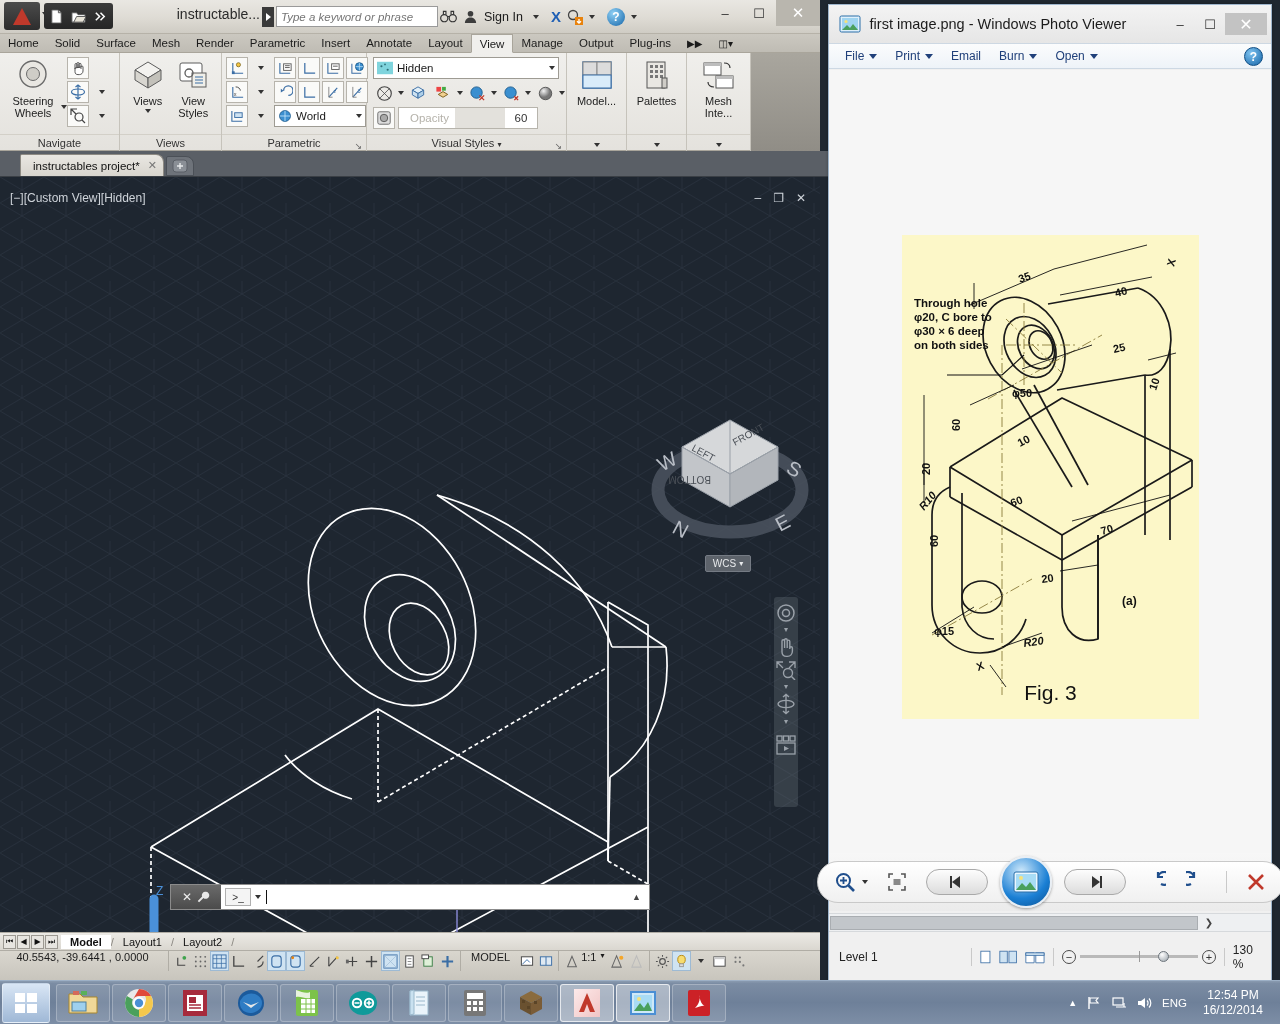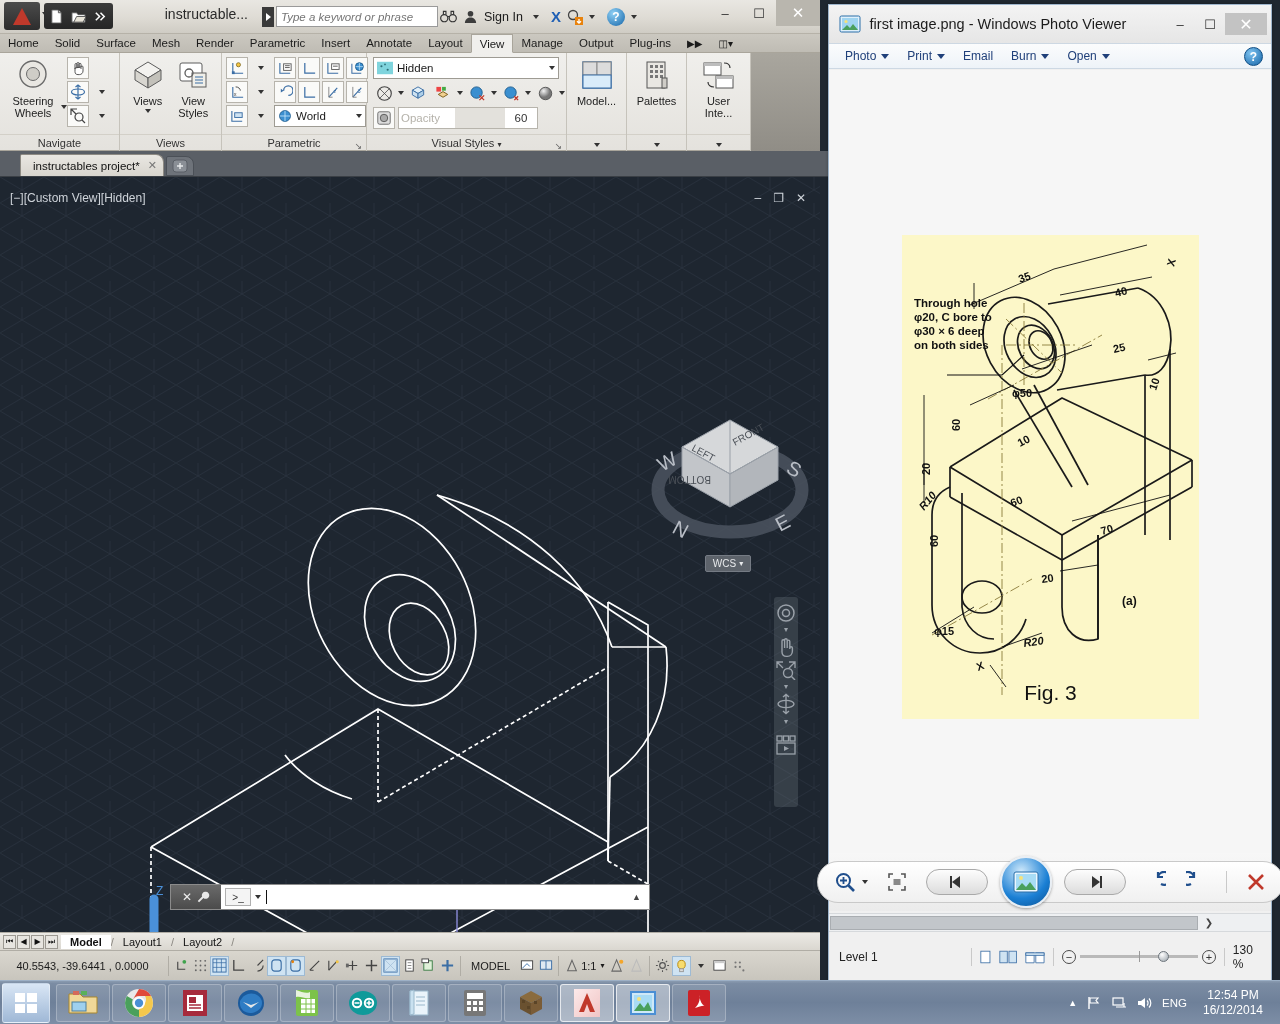--- a/index.html
+++ b/index.html
@@ -23,21 +23,21 @@
       background:linear-gradient(180deg,#4b4b4b,#2d2d2d); border-radius:3px;
       display:flex; align-items:center; justify-content:center; }
   .app-btn .tri { width:0;height:0;border-left:9px solid transparent;
       border-right:9px solid transparent;border-bottom:17px solid #c0392b; }
   .qat { position:absolute; left:44px; top:3px; height:26px;
       background:linear-gradient(180deg,#3a3a3a,#262626); border-radius:3px;
       display:flex; align-items:center; padding:0 5px; gap:7px; }
   .qat .ico { width:15px;height:15px; display:inline-block; }
   .caret-dn { width:0;height:0;border-left:3.5px solid transparent;
       border-right:3.5px solid transparent;border-top:4px solid #333; }
-  .doc-title { position:absolute; left:143px; top:6px; width:105px;
+  .doc-title { position:absolute; left:155px; top:6px; width:105px;
       font-size:14px; color:#2a2a2a; text-align:right; white-space:nowrap;
       overflow:hidden; }
   .title-arrow { position:absolute; left:262px; top:7px; width:12px;height:20px;
       background:#3a3a3a; display:flex;align-items:center;justify-content:center;}
   .title-arrow .t { width:0;height:0;border-top:4px solid transparent;
       border-bottom:4px solid transparent;border-left:5px solid #fff; }
   .search-box { position:absolute; left:276px; top:6px; width:162px; height:21px;
       background:#fff; border:1px solid #9a9a9a; }
   .search-box input { width:100%; height:100%; border:0; outline:0;
       font-style:italic; font-size:11.5px; color:#9a9a9a; padding-left:4px;
@@ -131,21 +131,21 @@
   .navarrows { display:flex; gap:1px; padding:0 3px; }
   .navarrows span { width:13px; height:14px; border:1px solid #9c9992; background:#e7e5e0;
       display:flex;align-items:center;justify-content:center; font-size:8px; }
   .laytab { padding:1px 9px; position:relative; }
   .laytab.active { background:#fff; font-weight:bold; }
   .laysep { color:#8a8781; }
 
   
   .statusbar { position:absolute; left:0; bottom:0; width:820px; height:30px;
       background:linear-gradient(180deg,#d9d6ce,#c8c5bd); border-top:1px solid #b0ada5;
-      display:flex; align-items:center; font-size:11px; color:#1b1b1b; }
+      display:flex; font-size:11px; color:#1b1b1b; }
   .coords { width:165px; text-align:center; font-size:11px; }
   .sdiv { width:1px; height:20px; background:#b0ada5; margin:0 3px; }
   .sicon { width:19px; height:20px; display:flex; align-items:center;
       justify-content:center; }
   .sicon.on { background:#cfe3f2; border:1px solid #9dbad4; }
 
   
   #pv { position:absolute; left:828px; top:4px; width:444px; height:978px;
         background:#f0f0f0; border:1px solid #9fb6cd;
         box-shadow:0 0 3px rgba(0,0,0,.3); }
@@ -553,21 +553,21 @@
             <div class="caret-dn"></div>
           </div>
           <div class="srow" style="gap:3px">
             <div class="sbtn">
               <svg width="16" height="16" viewBox="0 0 18 18">
                 <rect x="2" y="2" width="14" height="14" rx="2" fill="#dcdcdc" stroke="#666"></rect>
                 <circle cx="9" cy="9" r="4.2" fill="#a9a9a9" stroke="#555"></circle>
               </svg>
             </div>
             <div class="opbar" style="width:140px">
-              <span style="padding-left:2px;flex:1">Opacity</span>
+              <span style="padding-left:11px;flex:1">Opacity</span>
               <span style="width:50px;height:20px;background:#e3e1dc;display:block"></span>
               <span style="width:32px;text-align:center;color:#333">60</span>
             </div>
           </div>
         </div>
         <div class="panel-title">
           <span>Visual Styles</span>
           <span style="font-size:8px"> ▾</span>
           <span class="dlg">↘</span>
         </div>
@@ -626,21 +626,21 @@
             <div class="glyph">
               <svg width="34" height="32" viewBox="0 0 34 32">
                 <rect x="2" y="3" width="17" height="12" fill="#fff" stroke="#555"></rect>
                 <rect x="2" y="3" width="17" height="3" fill="#bdbdbd"></rect>
                 <rect x="14" y="16" width="17" height="12" fill="#fff" stroke="#555"></rect>
                 <rect x="14" y="16" width="17" height="3" fill="#bdbdbd"></rect>
                 <path d="M22 3c4 0 6 2 6 5" stroke="#333" fill="none" stroke-width="1.2"></path>
                 <path d="M12 27c-4 0-6-2-6-5" stroke="#333" fill="none" stroke-width="1.2"></path>
               </svg>
             </div>
-            <span>User Inte...</span>
+            <span>Mesh Inte...</span>
           </div>
         </div>
         <div class="panel-title">
           <span class="caret-dn" style="display:inline-block"></span>
         </div>
       </div>
 
       <div class="panel" style="flex:1;background:linear-gradient(180deg,#a9a69e,#908d86);border-right:none"></div>
     </div>
 
@@ -984,21 +984,21 @@
       <div class="pv-name">first image.png - Windows Photo Viewer</div>
       <div class="pv-ctl">
         <div>–</div>
         <div>☐</div>
         <div class="close">✕</div>
       </div>
     </div>
 
     <div class="pv-menu">
       <div class="mi">
-        <span>Photo</span>
+        <span>File</span>
         <span class="c"></span>
       </div>
       <div class="mi">
         <span>Print</span>
         <span class="c"></span>
       </div>
       <div class="mi">
         <span>Email</span>
       </div>
       <div class="mi">

